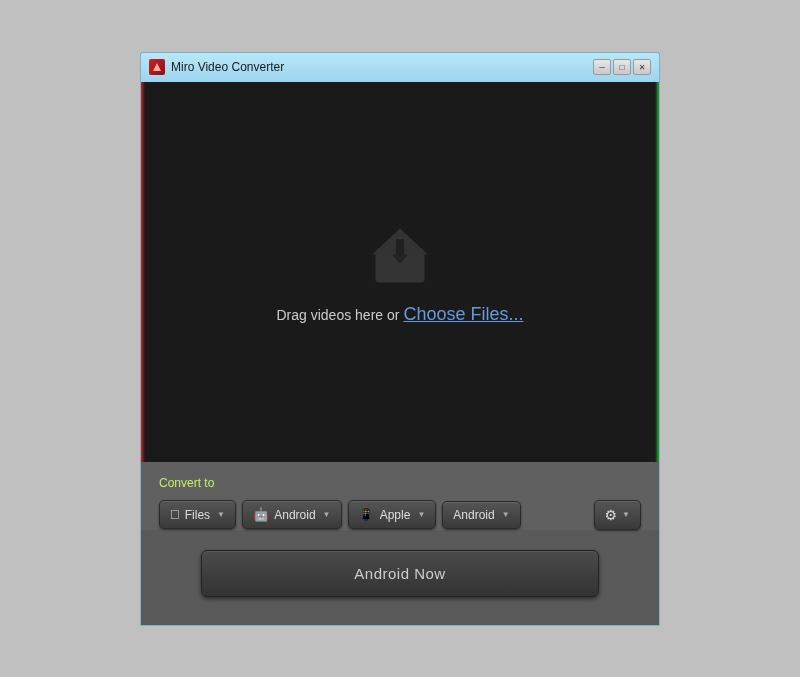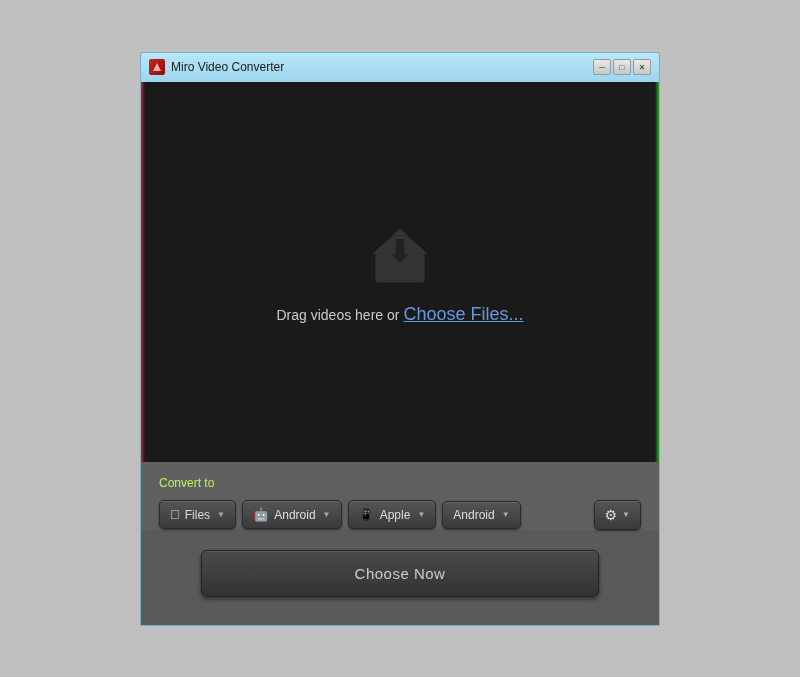--- a/index.html
+++ b/index.html
@@ -302,17 +302,17 @@
 
         <button class="gear-btn">
           <span>⚙</span>
           <span class="btn-arrow">▼</span>
         </button>
 
       </div>
     </div>
 
     <div class="convert-now-area">
-      <button class="convert-now-btn">Choose Now</button>
+      <button class="convert-now-btn">Android Now</button>
     </div>
 
   </div>
 </div>
 
 </body></html>

